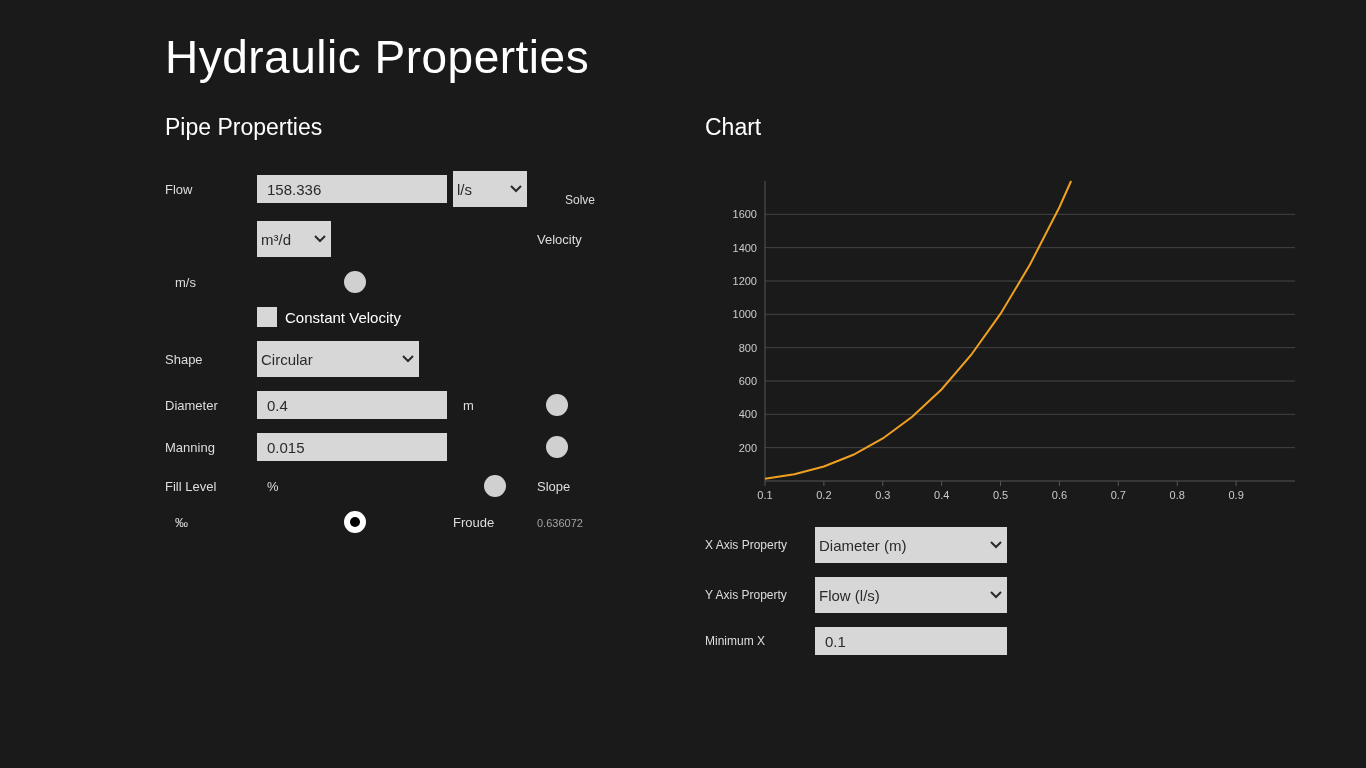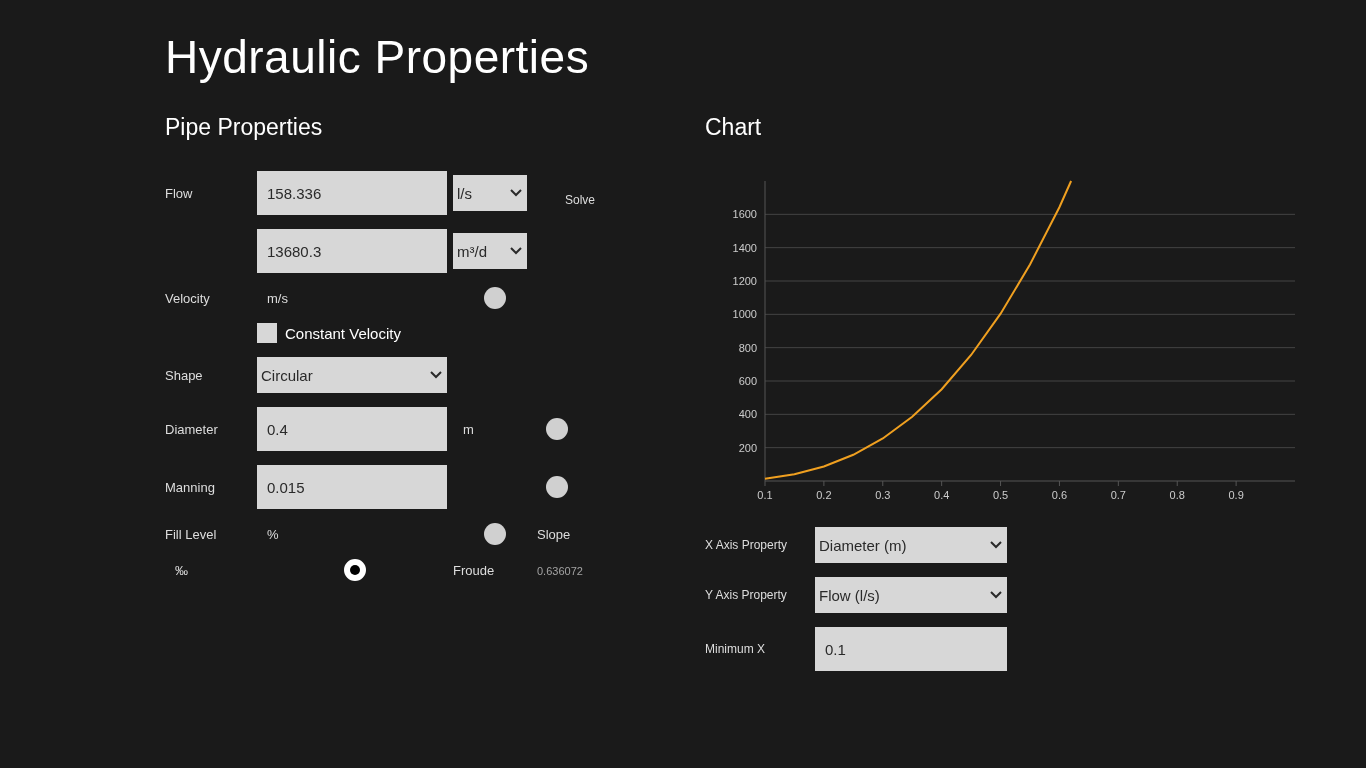--- a/index.html
+++ b/index.html
@@ -54,40 +54,40 @@
   }
   .prop-label {
     font-size: 13px;
     color: #ddd;
     font-weight: 400;
   }
   .textbox {
     background: #d7d7d7;
     color: #2a2a2a;
     border: none;
-    height: 44px;
+    height: 28px;
     padding: 0 10px;
     font-size: 15px;
     width: 190px;
     font-family: "Segoe UI", Arial, sans-serif;
   }
   .select {
     background: #d7d7d7;
     color: #2a2a2a;
     height: 36px;
     padding: 0 4px;
     font-size: 15px;
     display: flex;
     align-items: center;
     justify-content: space-between;
     cursor: pointer;
     width: 74px;
     font-family: "Segoe UI", Arial, sans-serif;
   }
-  .select.wide { width: 190px; }
+  .select.wide { width: 162px; }
   .select.xwide { width: 192px; }
   .chev {
     width: 14px; height: 14px;
     display: inline-flex; align-items: center; justify-content: center;
   }
   .chev svg { width: 12px; height: 12px; }
   .unit-text {
     font-size: 13px;
     color: #ddd;
     padding-left: 10px;
@@ -180,21 +180,20 @@
           <span>l/s</span>
           <span class="chev">
               <svg viewBox="0 0 12 12">
                 <path d="M1 3 L6 8 L11 3" stroke="#2a2a2a" stroke-width="2" fill="none"></path>
               </svg>
             </span>
         </div>
         <div></div>
 
         <div></div>
-        <input class="textbox" value="13680.3" style="">
         <div class="select">
           <span>m³/d</span>
           <span class="chev">
               <svg viewBox="0 0 12 12">
                 <path d="M1 3 L6 8 L11 3" stroke="#2a2a2a" stroke-width="2" fill="none"></path>
               </svg>
             </span>
         </div>
         <div></div>
 

